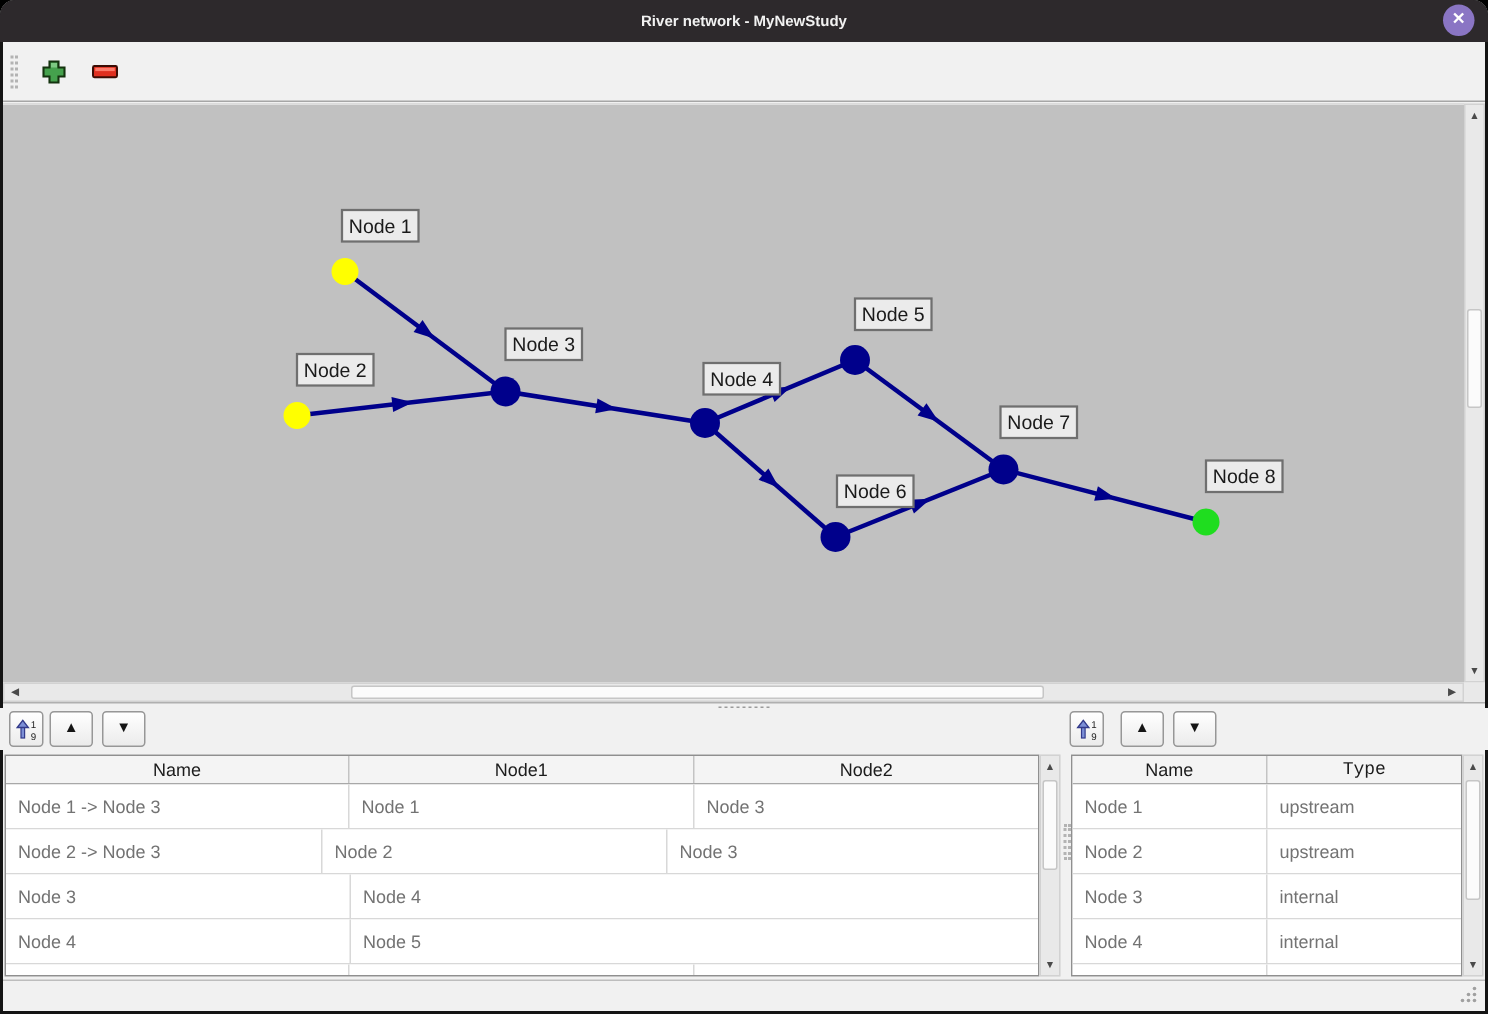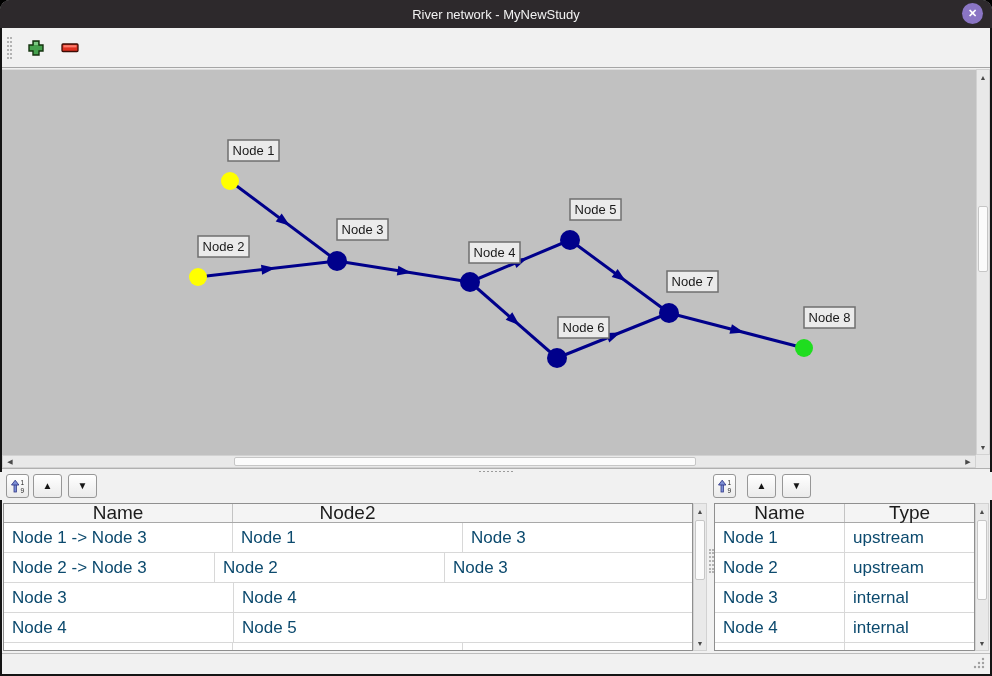--- a/index.html
+++ b/index.html
@@ -6,21 +6,21 @@
   *{box-sizing:border-box;}
   .window{
     position:relative;width:992px;height:676px;overflow:hidden;
     font-family:"Liberation Sans",sans-serif;background:#f1f1f1;
     border-radius:10px 10px 0 0;
     box-shadow:inset 0 0 0 2px #141414;
   }
   
   .titlebar{position:absolute;left:0;top:0;width:992px;height:28px;background:#2d292c;
     border-radius:10px 10px 0 0;display:flex;align-items:center;justify-content:center;}
-  .title-text{color:#f2f2f2;font-size:13px;font-weight:normal;}
+  .title-text{color:#f2f2f2;font-size:10px;font-weight:bold;}
   .close-btn{position:absolute;right:9px;top:3px;width:21px;height:21px;border-radius:50%;
     background:#8a75c4;display:flex;align-items:center;justify-content:center;cursor:default;}
   .close-btn span{color:#fff;font-size:11px;font-weight:bold;line-height:1;}
   
   .toolbar{position:absolute;left:2px;top:28px;width:988px;height:40px;background:#f1f1f1;
     border-bottom:1px solid #a6a6a6;display:flex;align-items:center;}
   .tb-handle{width:5px;height:22px;margin-left:5px;border-left:2px dotted #b3b3b3;border-right:2px dotted #b3b3b3;}
   .tb-icon{margin-left:14px;display:flex;align-items:center;justify-content:center;width:20px;height:20px;}
   
   .canvas{position:absolute;left:2px;top:69px;width:974px;height:386px;background:#c1c1c1;border-top:1px solid #dedede;}
@@ -44,25 +44,25 @@
     border-top:1px solid #b0b0b0;display:flex;align-items:center;justify-content:center;}
   .dots-h{width:34px;height:0;border-top:2px dotted #9b9b9b;}
   
   .btnrow{position:absolute;left:0;top:472px;width:992px;height:28px;background:#f1f1f1;}
   .tool-btn{position:absolute;top:2px;height:24px;background:linear-gradient(#ffffff,#ebebeb);
     border:1px solid #979797;border-radius:3px;display:flex;align-items:center;justify-content:center;cursor:default;}
   .tool-btn .tri{font-size:10px;color:#151515;line-height:1;}
   
   .dtable{position:absolute;top:503px;background:#fff;border:1px solid #8f8f8f;overflow:hidden;}
   .thead{display:flex;height:19px;background:#f4f4f4;border-bottom:1px solid #a8a8a8;}
-  .th{display:flex;align-items:center;justify-content:center;font-size:19px;color:#1c1c1c;
+  .th{display:flex;align-items:center;justify-content:center;font-size:12px;color:#1c1c1c;
     border-right:1px solid #c3c3c3;height:100%;}
   .th:last-child{border-right:none;}
   .trow{display:flex;height:30px;border-bottom:1px solid #d8d8d8;background:#fff;}
-  .td{display:flex;align-items:center;font-size:17px;color:#0c4a6e;padding-left:8px;
+  .td{display:flex;align-items:center;font-size:12px;color:#737373;padding-left:8px;
     border-right:1px solid #d8d8d8;height:100%;overflow:hidden;white-space:nowrap;}
   .td:last-child{border-right:none;}
   .mini-handle{position:absolute;left:709px;top:549px;width:5px;height:24px;
     border-left:2px dotted #b3b3b3;border-right:2px dotted #b3b3b3;}
   
   .statusbar{position:absolute;left:2px;top:653px;width:988px;height:21px;background:#f1f1f1;
     border-top:1px solid #bdbdbd;}
   .grip{position:absolute;right:4px;bottom:4px;}
 </style>
 </head>
@@ -191,20 +191,21 @@
       <span class="tri">▲</span>
     </div>
     <div class="tool-btn" style="left:782px;width:29px;">
       <span class="tri">▼</span>
     </div>
   </div>
 
   <div class="dtable" style="left:3px;width:690px;height:148px;">
     <div class="thead">
         <div class="th" style="width: 229px;">Name</div>
+        <div class="th" style="width: 230px;">Node1</div>
         <div class="th" style="width: 229px; text-align: center;">Node2</div>
       </div>
     <div>
         <div class="trow">
           <div class="td" style="width: 229px;">Node 1 -&gt; Node 3</div>
           <div class="td" style="width: 230px;">Node 1</div>
           <div class="td" style="width: 229px;">Node 3</div>
         </div>
         <div class="trow">
           <div class="td" style="width: 211px;">Node 2 -&gt; Node 3</div>
@@ -235,21 +236,21 @@
     <div class="sbtn down">
         <span>▼</span>
       </div>
   </div>
 
   <div class="mini-handle"></div>
 
   <div class="dtable" style="left:714px;width:261px;height:148px;">
     <div class="thead">
         <div class="th" style="width: 130px;">Name</div>
-        <div class="th" style="width: 129px;">Type</div>
+        <div class="th" style="width: 129px; font-family: Liberation Mono, monospace;">Type</div>
       </div>
     <div>
         <div class="trow">
           <div class="td" style="width: 130px;">Node 1</div>
           <div class="td" style="width: 129px;">upstream</div>
         </div>
         <div class="trow">
           <div class="td" style="width: 130px;">Node 2</div>
           <div class="td" style="width: 129px;">upstream</div>
         </div>

